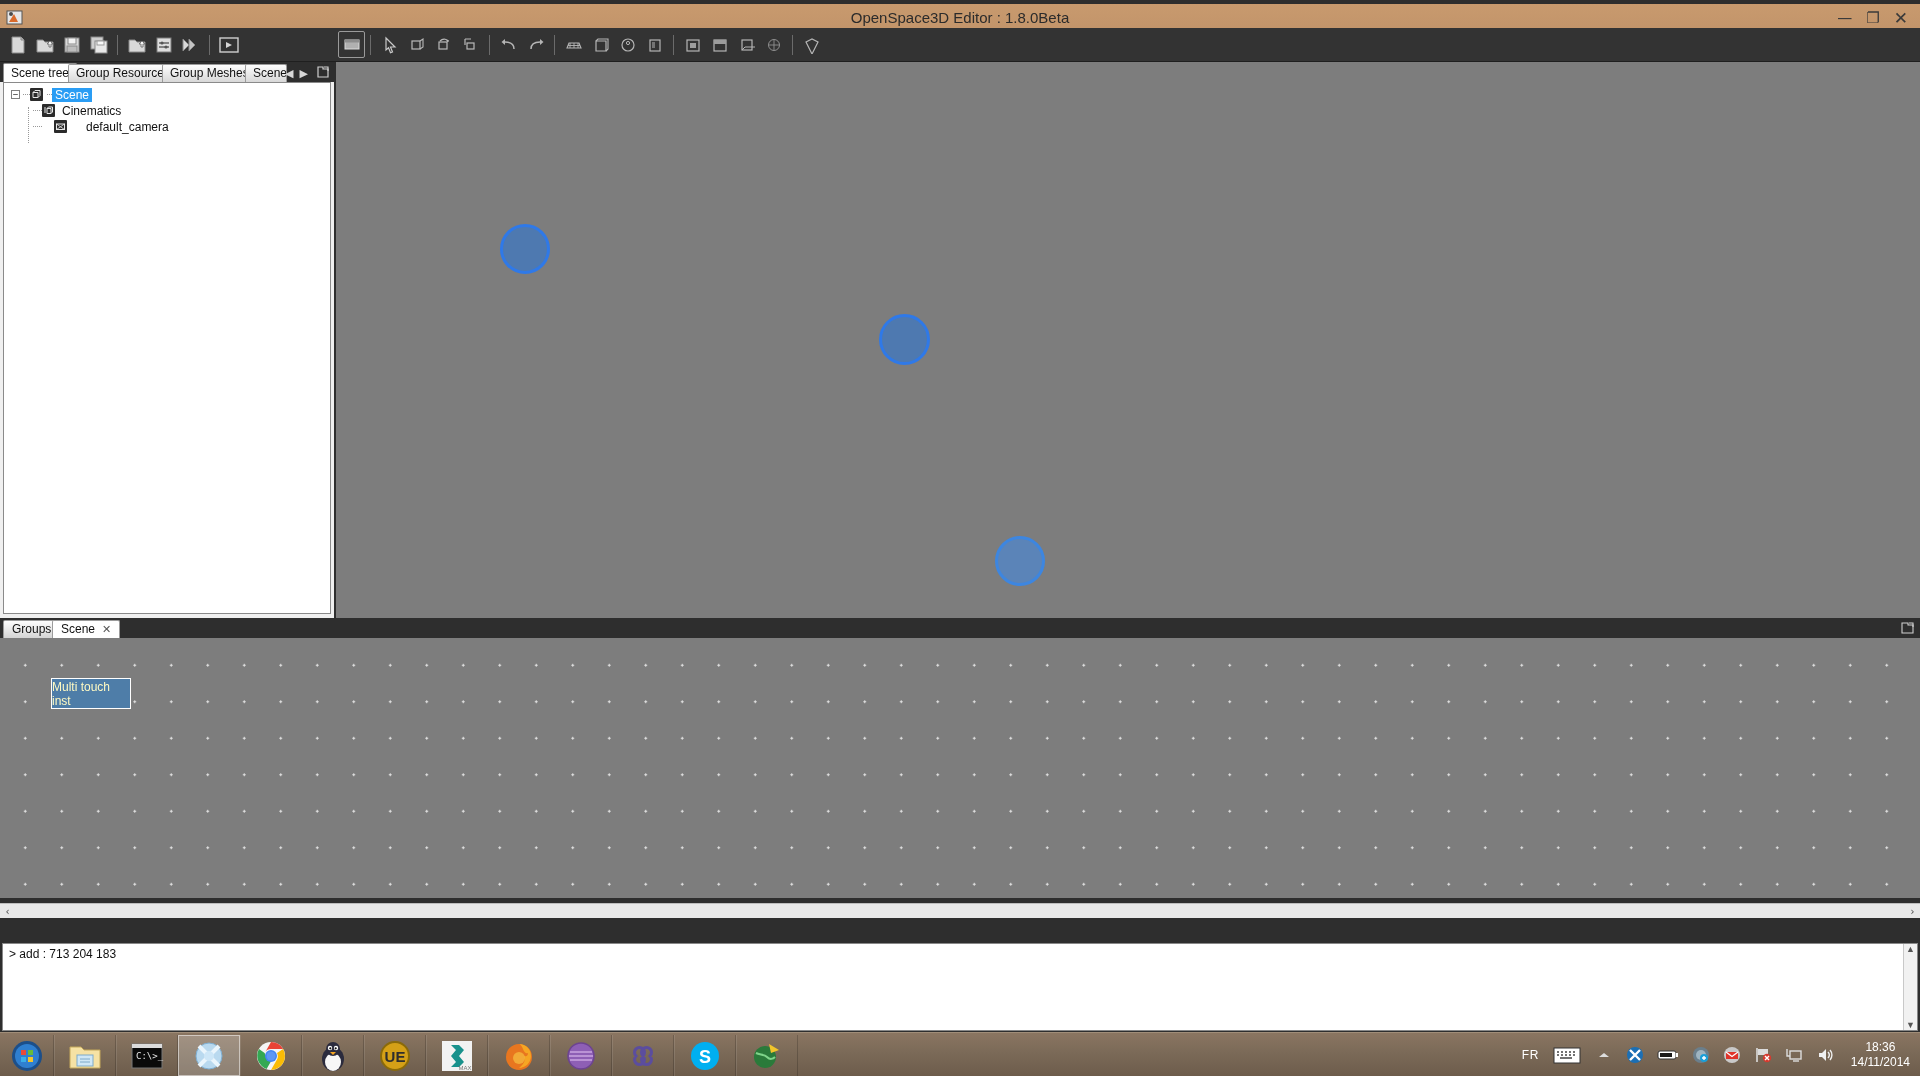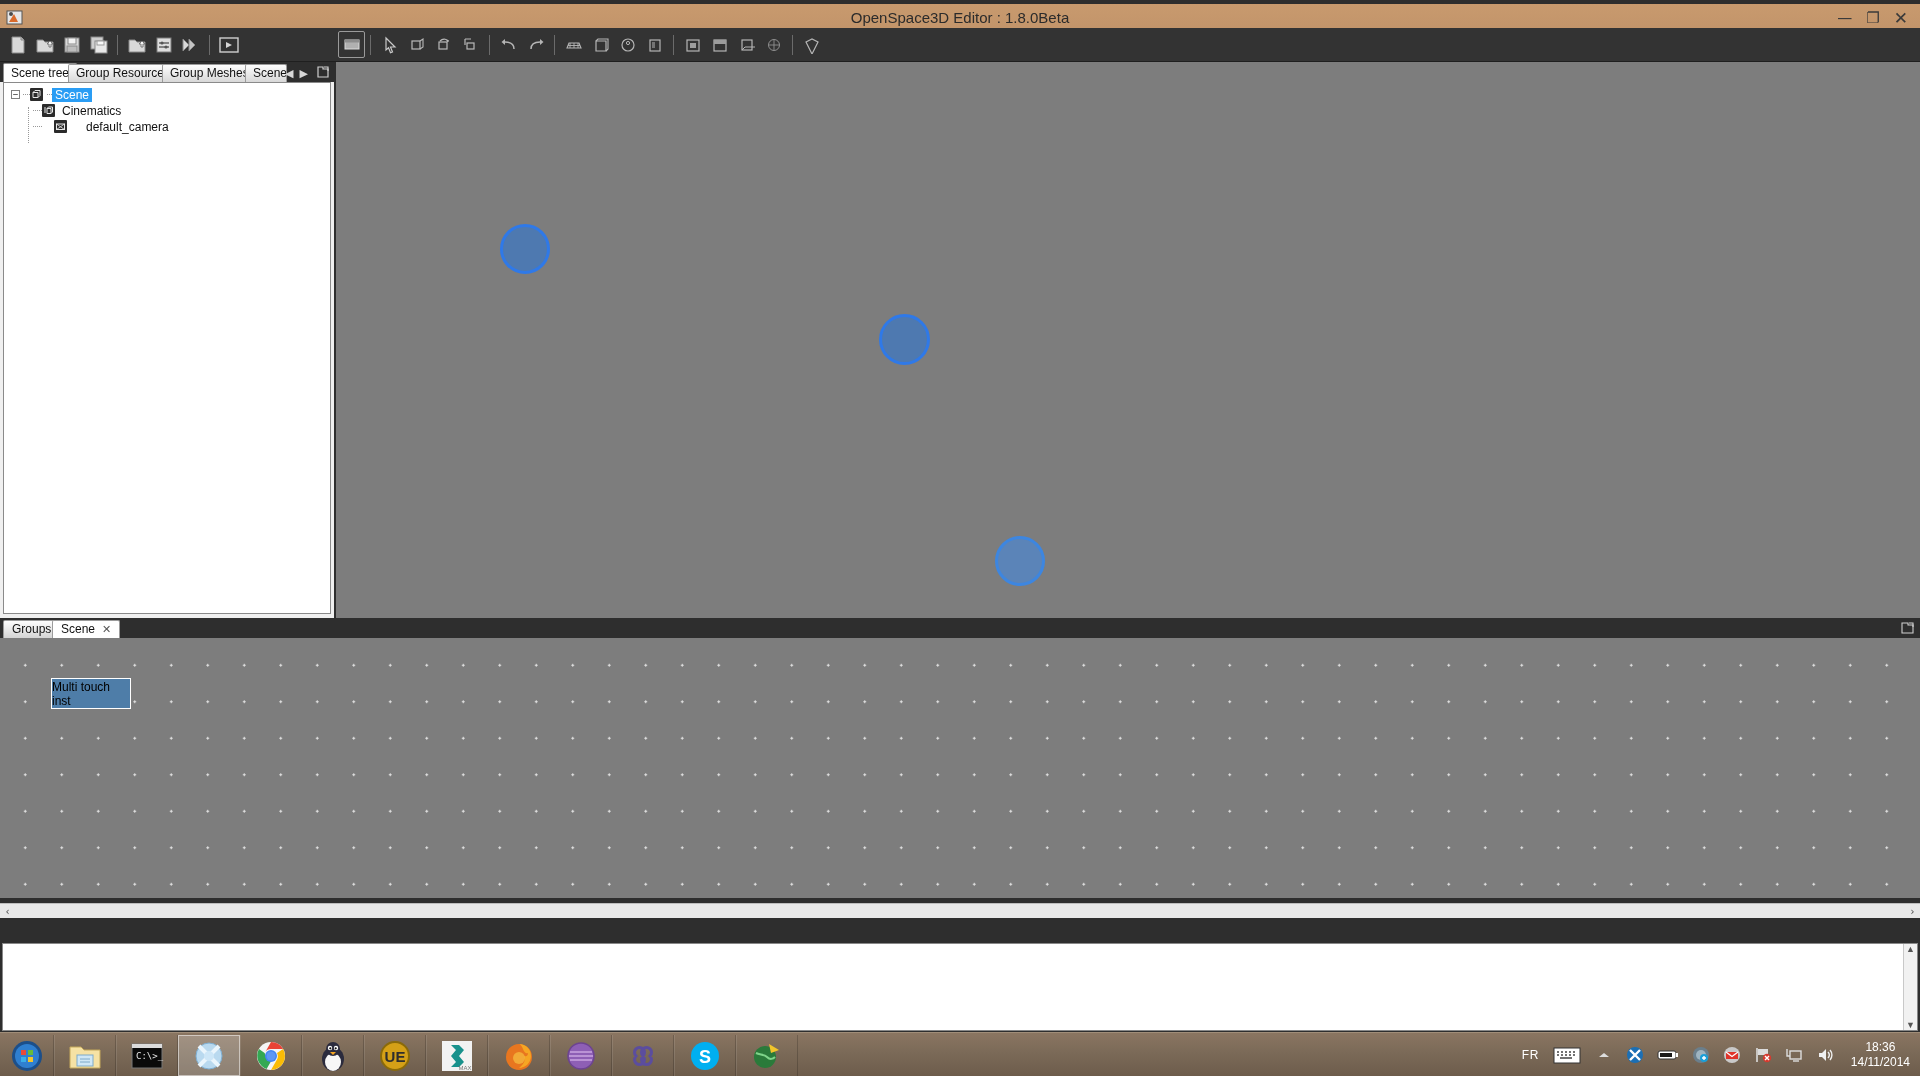--- a/index.html
+++ b/index.html
@@ -129,21 +129,21 @@
     position: absolute; left: 0; top: 20px; width: 1920px; height: 260px;
     background: #7d7d7d;
     background-image:
       radial-gradient(#e2e2e2 1px, transparent 1.1px);
     background-size: 36.5px 36.5px;
     background-position: 7px 9px;
     overflow: hidden;
   }
   .node-box {
     position: absolute; background: #4e7da8; border: 1px solid #ffffff;
-    color: #000000; font-size: 12px; display: flex; align-items: center;
+    color: #fef9c3; font-size: 12px; display: flex; align-items: center;
     justify-content: center; cursor: default;
   }
   .graph-hscroll {
     position: absolute; left: 0; bottom: 2px; width: 1920px; height: 15px;
     background: #e8e8e8; border-top: 1px solid #bdbdbd;
     display: flex; align-items: center; justify-content: space-between;
   }
   .scroll-arrow { width: 15px; height: 13px; font-size: 10px; text-align: center;
     line-height: 13px; color: #444; font-family: "DejaVu Sans", sans-serif; }
 
@@ -480,20 +480,21 @@
     </div>
 
     <div class="graph-hscroll">
       <span class="scroll-arrow">‹</span>
       <span class="scroll-arrow">›</span>
     </div>
   </div>
 
 
   <div class="logs-body">
+    <div>&gt; add : 713 204 183</div>
   </div>
   <div class="logs-scroll">
     <span>▲</span>
     <span>▼</span>
   </div>
 
   <div class="taskbar">
     <div class="tb-items">
 
       <div class="task-item start">

